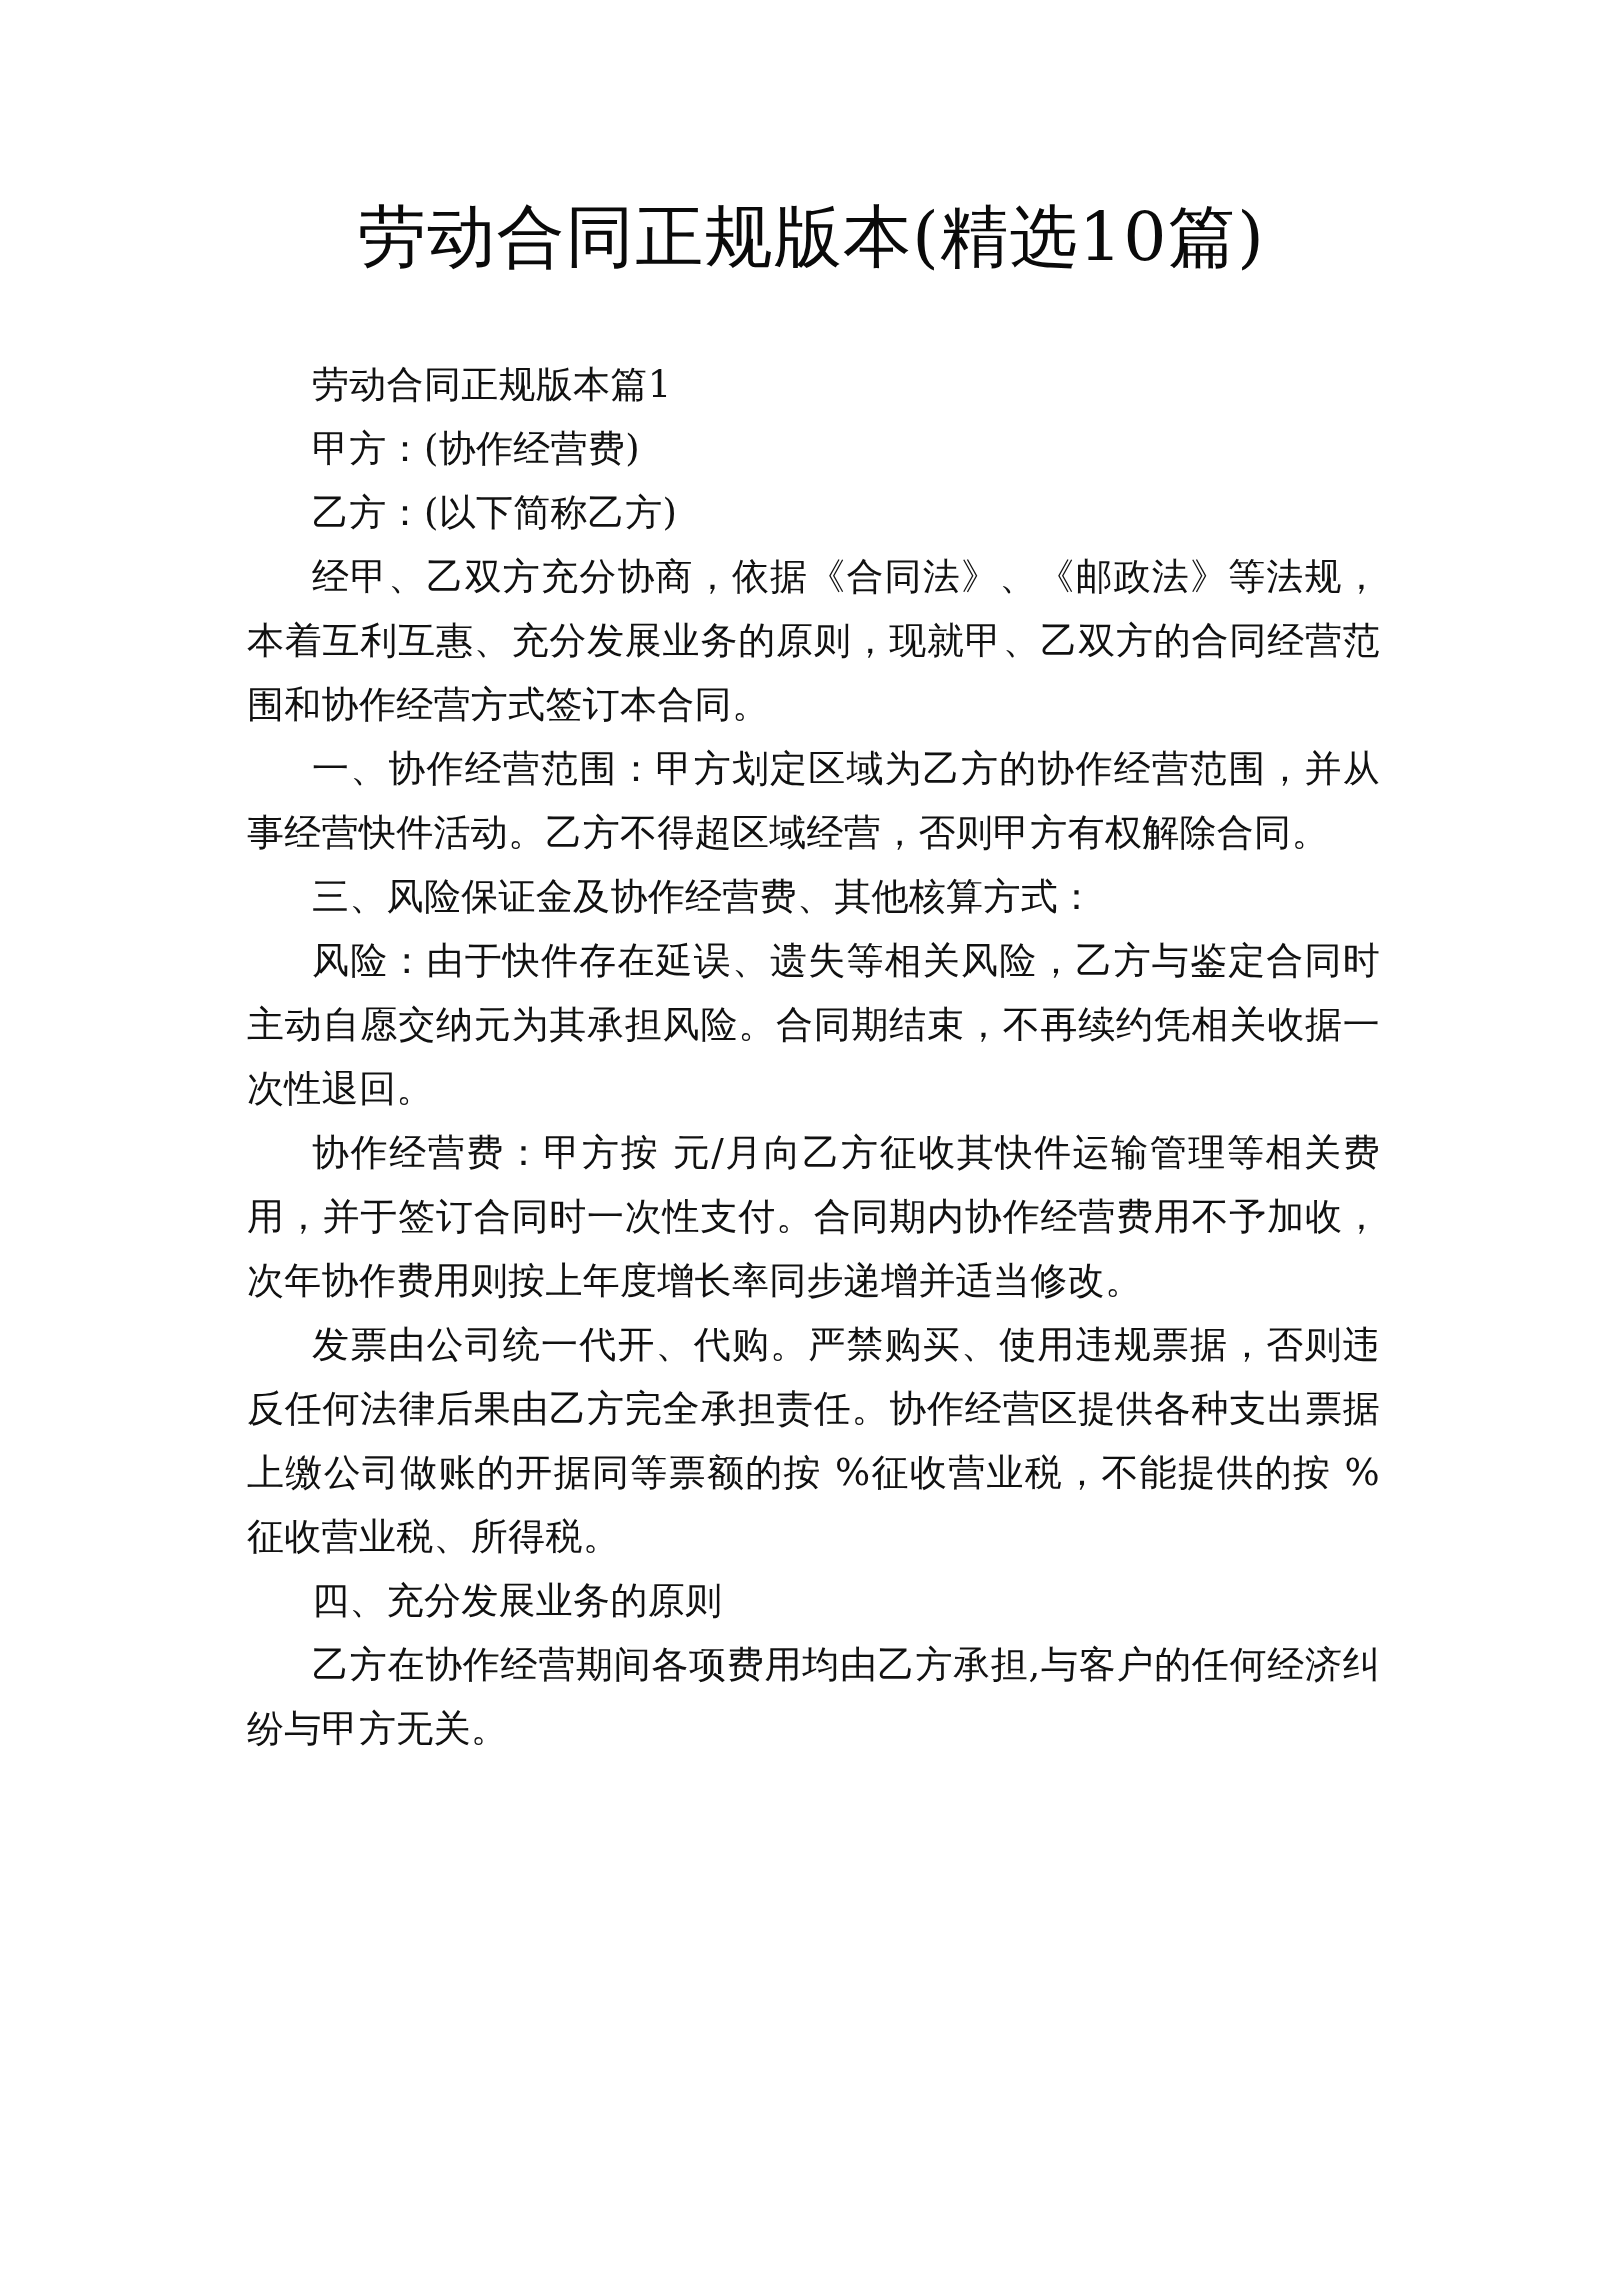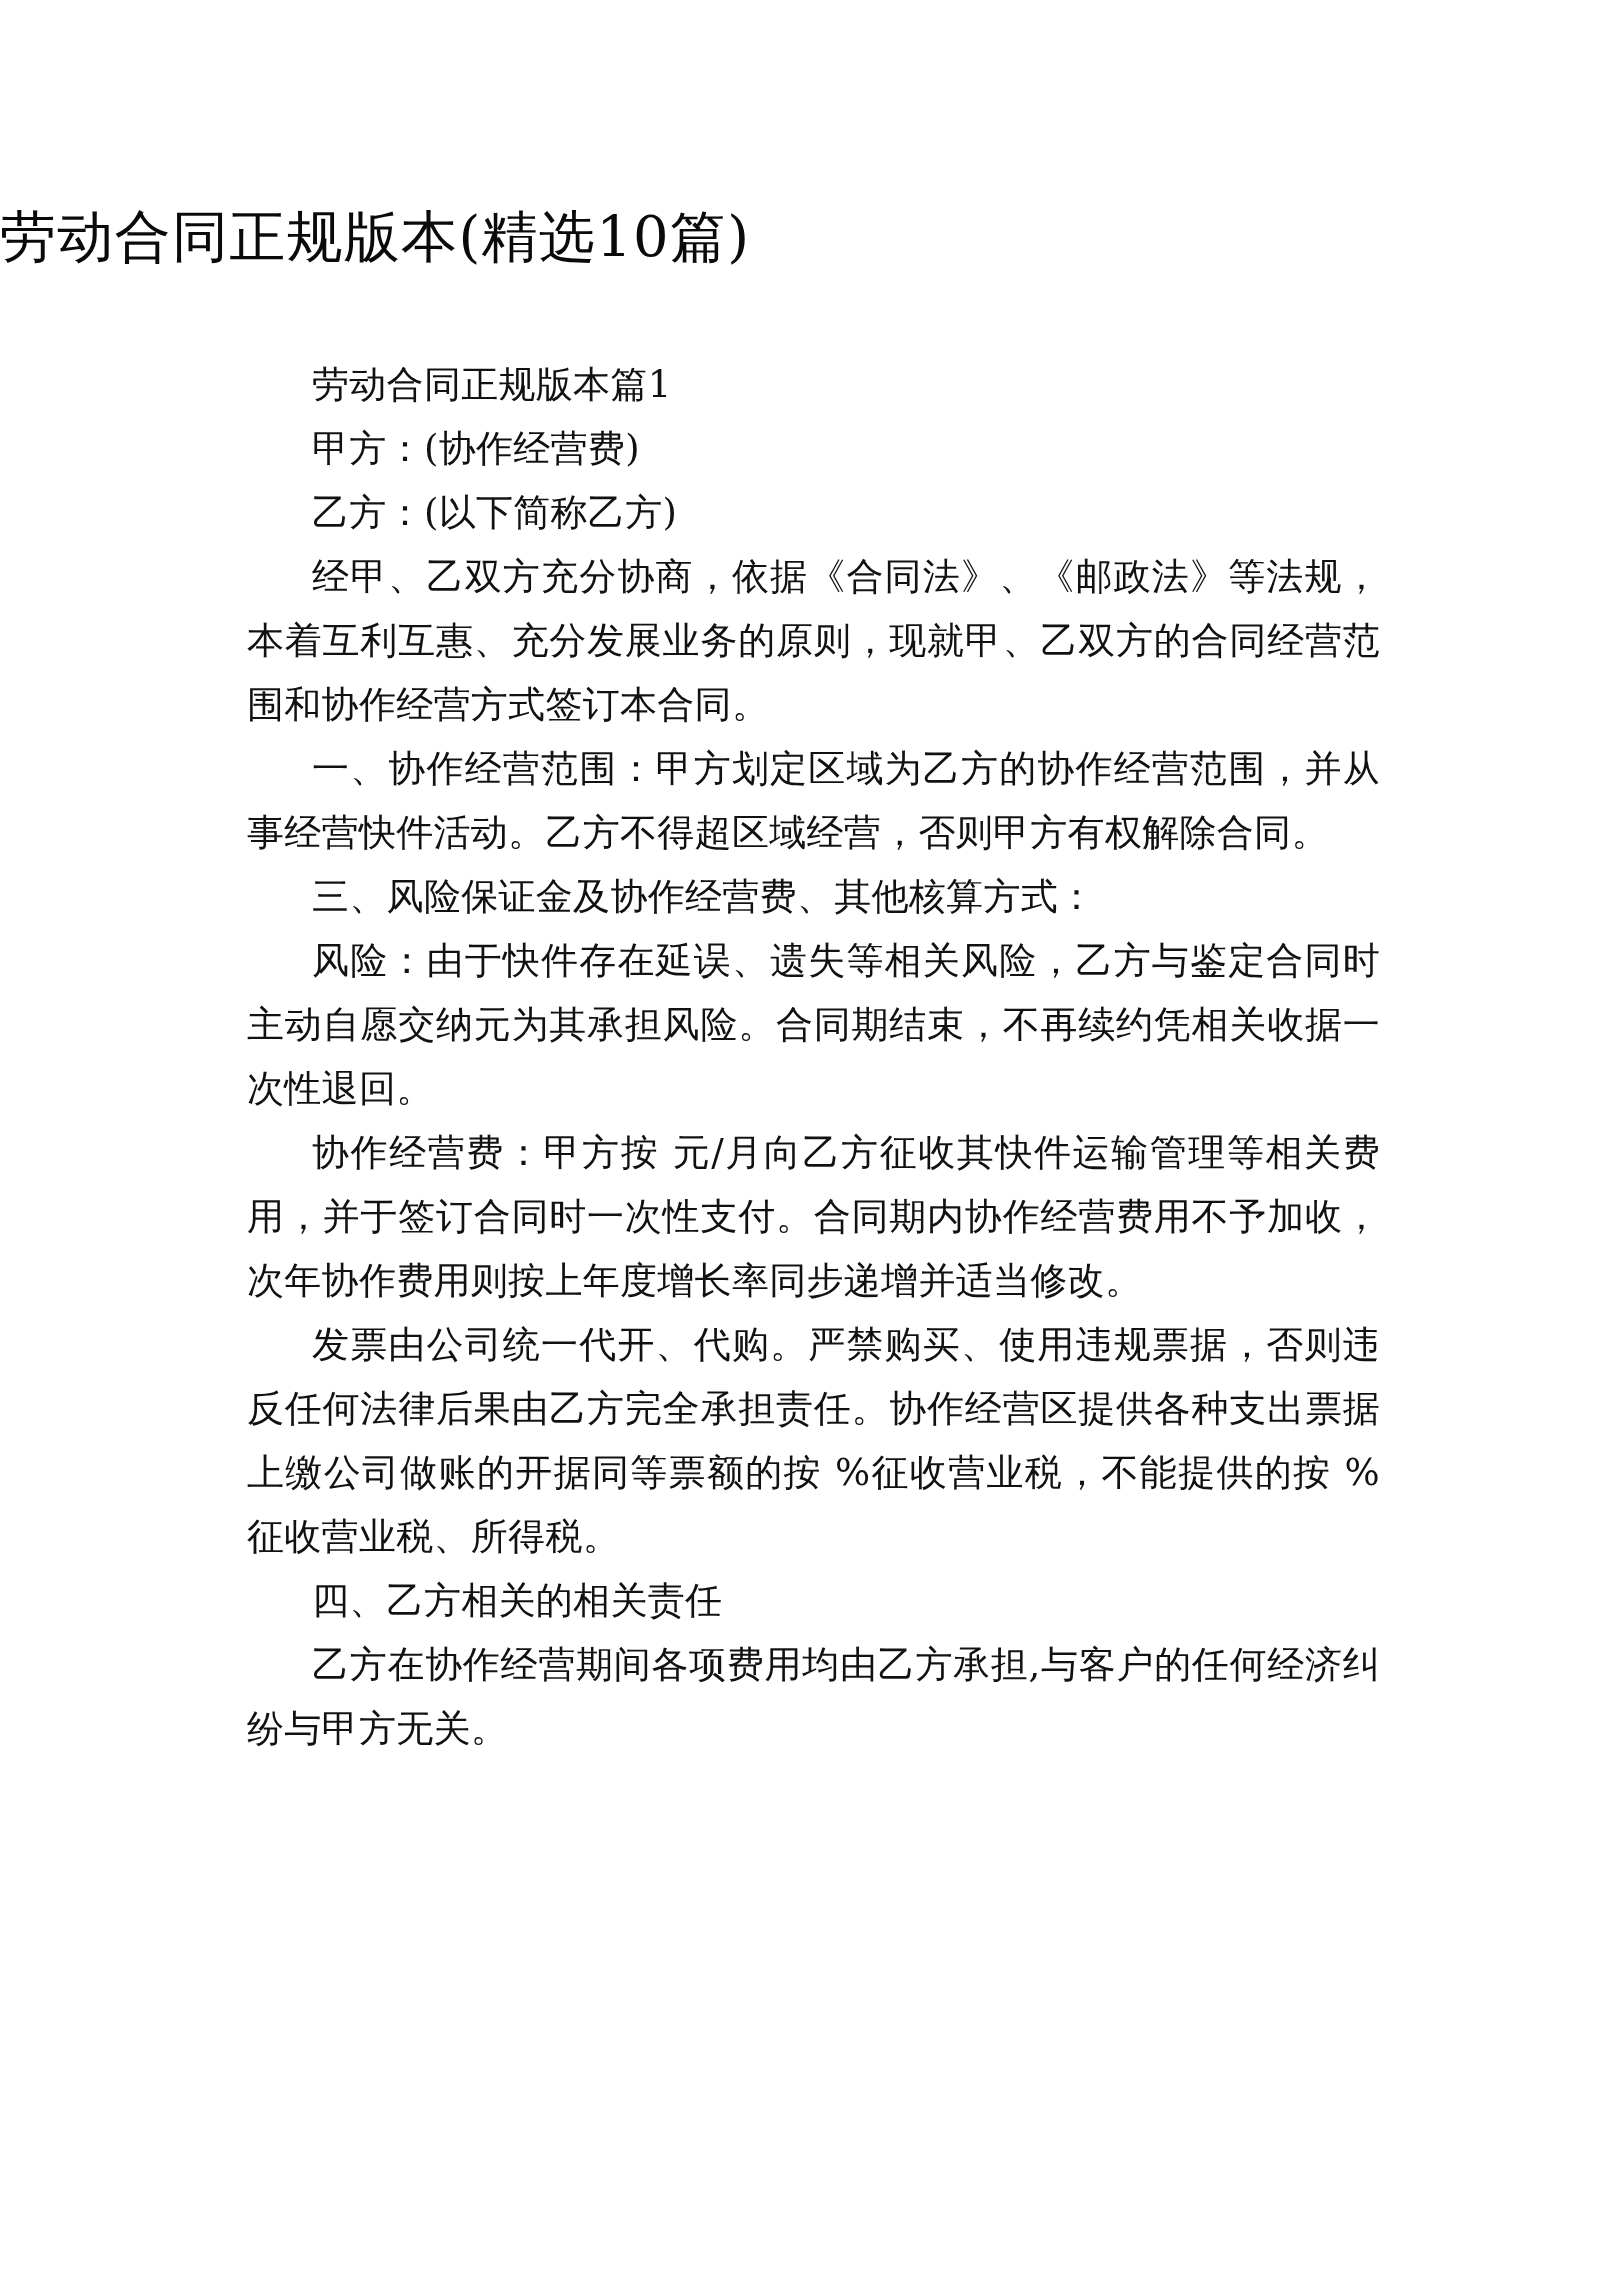--- a/index.html
+++ b/index.html
@@ -21,21 +21,22 @@
       top: 0;
       width: 1623px;
       height: 2295px;
       background: #ffffff;
     }
     .doc-title {
       position: absolute;
       top: 191px;
       left: 0;
       width: 1623px;
-      font-size: 56px;
+      text-align: center;
+      font-size: 68px;
       line-height: 92px;
       letter-spacing: 1.3px;
       margin: 0;
       font-weight: normal;
       color: #0a0a0a;
     }
     .doc-body {
       position: absolute;
       left: 247px;
       top: 353px;
@@ -62,17 +63,17 @@
   <div class="doc-body">
     <p class="para">劳动合同正规版本篇1</p>
     <p class="para">甲方：(协作经营费)</p>
     <p class="para">乙方：(以下简称乙方)</p>
     <p class="para">经甲、乙双方充分协商，依据《合同法》、《邮政法》等法规，本着互利互惠、充分发展业务的原则，现就甲、乙双方的合同经营范围和协作经营方式签订本合同。</p>
     <p class="para">一、协作经营范围：甲方划定区域为乙方的协作经营范围，并从事经营快件活动。乙方不得超区域经营，否则甲方有权解除合同。</p>
     <p class="para">三、风险保证金及协作经营费、其他核算方式：</p>
     <p class="para">风险：由于快件存在延误、遗失等相关风险，乙方与鉴定合同时主动自愿交纳元为其承担风险。合同期结束，不再续约凭相关收据一次性退回。</p>
     <p class="para">协作经营费：甲方按 元/月向乙方征收其快件运输管理等相关费用，并于签订合同时一次性支付。合同期内协作经营费用不予加收，次年协作费用则按上年度增长率同步递增并适当修改。</p>
     <p class="para">发票由公司统一代开、代购。严禁购买、使用违规票据，否则违反任何法律后果由乙方完全承担责任。协作经营区提供各种支出票据上缴公司做账的开据同等票额的按 %征收营业税，不能提供的按 %征收营业税、所得税。</p>
-    <p class="para">四、乙方相关的相关责任</p>
+    <p class="para">四、充分发展业务的原则</p>
     <p class="para">乙方在协作经营期间各项费用均由乙方承担,与客户的任何经济纠纷与甲方无关。</p>
   </div>
 </div>
 
 
 </body></html>

